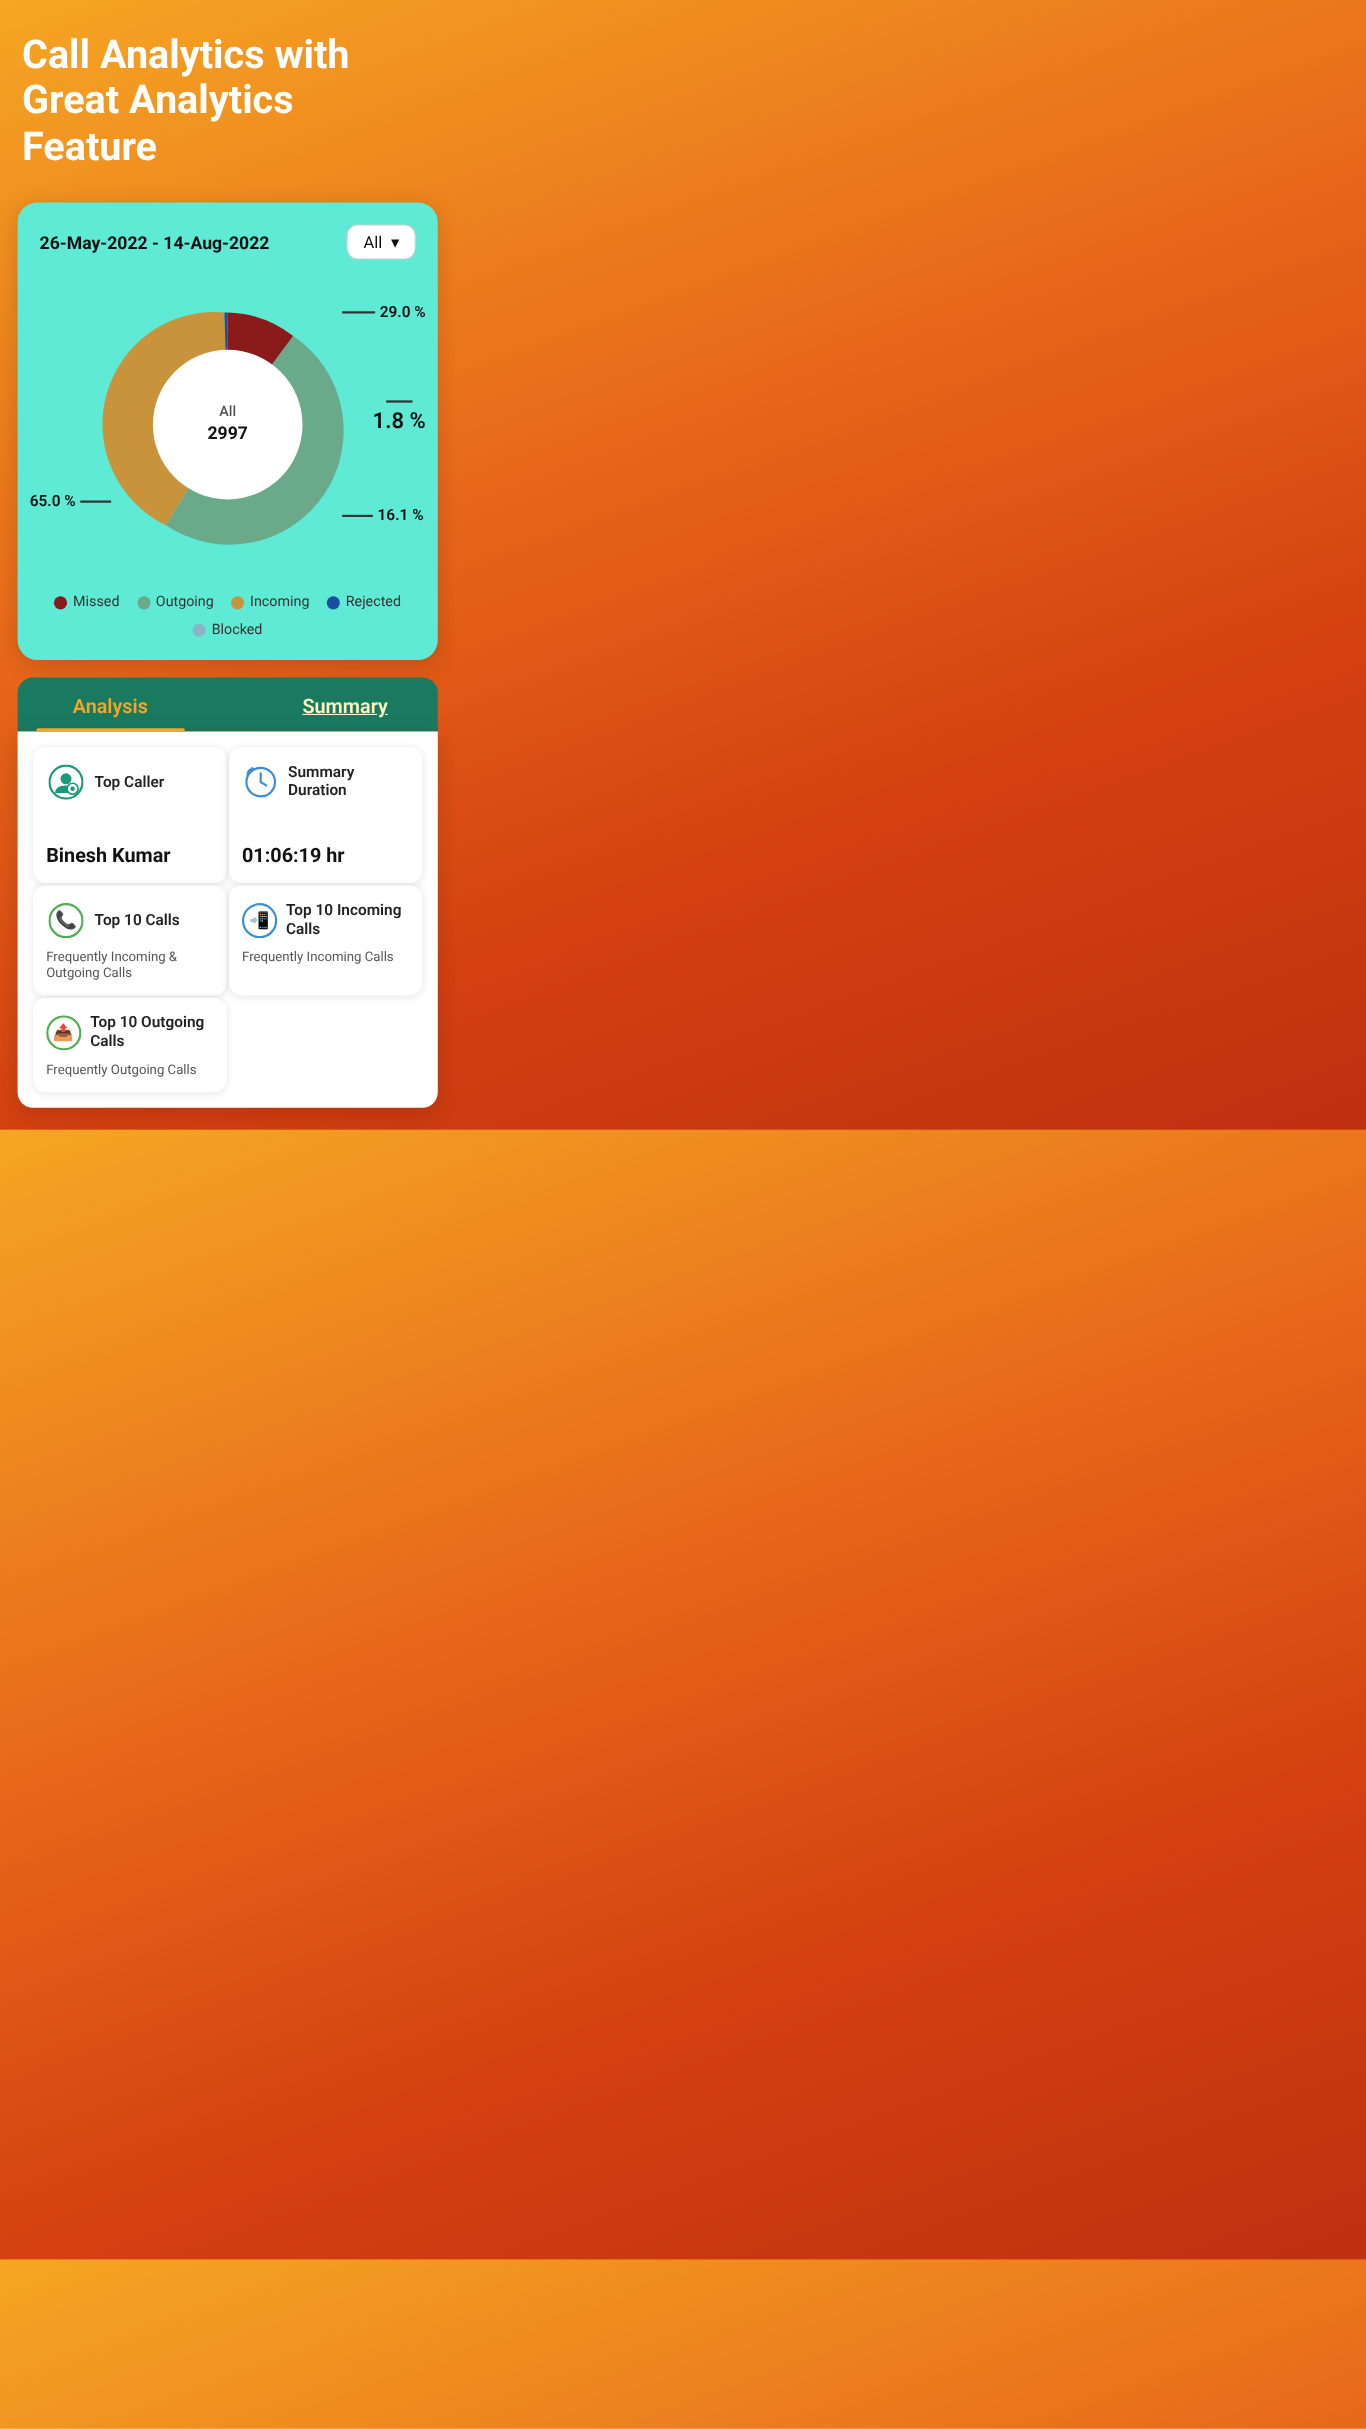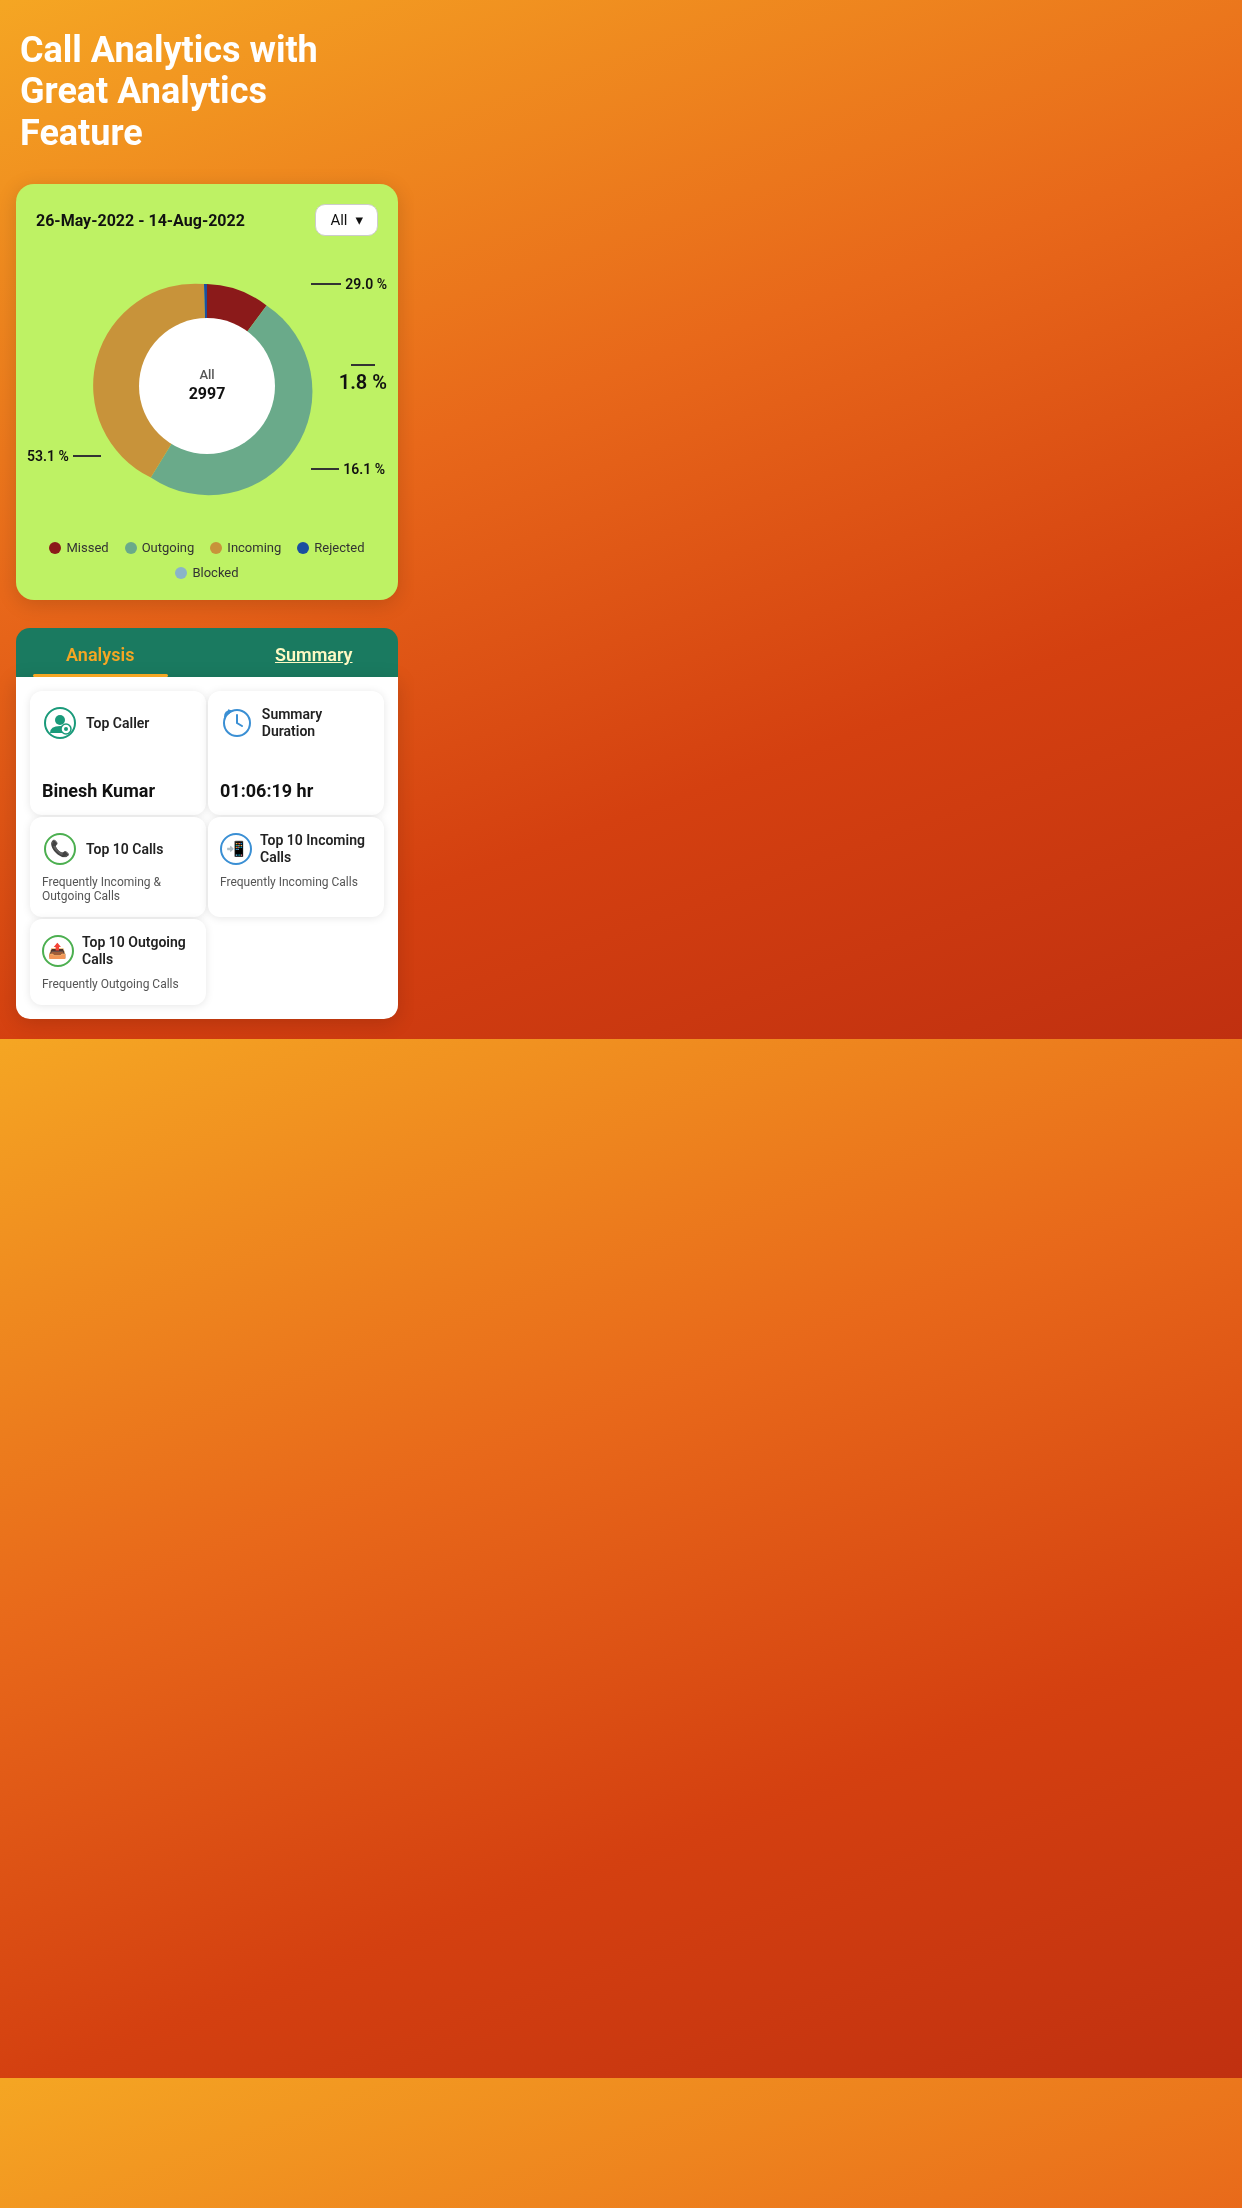--- a/index.html
+++ b/index.html
@@ -19,26 +19,26 @@
       color: white;
       font-size: 36px;
       font-weight: 700;
       line-height: 1.15;
       align-self: flex-start;
       margin-bottom: 30px;
       padding: 0 4px;
     }
 
     .card {
-      background: #bef264;
+      background: #5eead4;
       border-radius: 18px;
       width: 100%;
       padding: 20px;
       box-shadow: 0 4px 20px rgba(0,0,0,0.15);
-      margin-bottom: 28px;
+      margin-bottom: 16px;
     }
 
     
     .date-row {
       display: flex;
       justify-content: space-between;
       align-items: center;
       margin-bottom: 10px;
     }
     .date-text {
@@ -237,21 +237,21 @@
     <div style="position:absolute; top:118px; right:-10px; font-size:20px; font-weight:600; color:#111; display:flex; align-items:center; gap:4px;flex-direction:column;">
       <div style="width:24px; height:1.5px; background:#333;"></div>
       <span>1.8 %</span>
     </div>
     <div style="position:absolute; bottom:55px; right:-8px; font-size:14px; font-weight:600; color:#111; display:flex; align-items:center; gap:4px;">
       <div style="width:28px; height:1.5px; background:#333;"></div>
       <span>16.1 %</span>
     </div>
     <div style="position:absolute; bottom:68px; left:-10px; font-size:14px; font-weight:600; color:#111; display:flex; align-items:center; gap:4px; flex-direction:row-reverse;">
       <div style="width:28px; height:1.5px; background:#333;"></div>
-      <span>53.1 %</span>
+      <span>65.0 %</span>
     </div>
   </div>
 
   <div class="legend">
     <div class="legend-item">
       <span class="legend-dot" style="background:#8b1a1a;"></span>
       <span>Missed</span>
     </div>
     <div class="legend-item">
       <span class="legend-dot" style="background:#6aaa8a;"></span>

